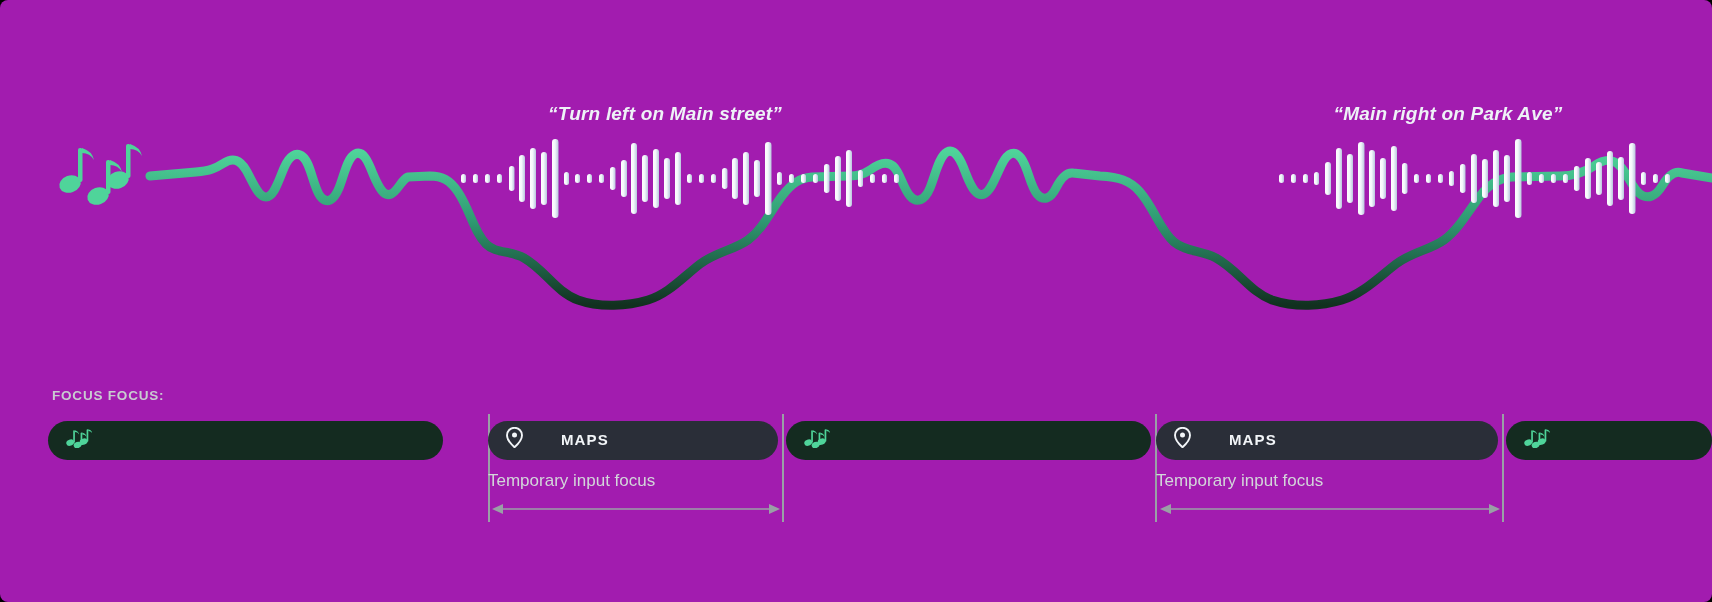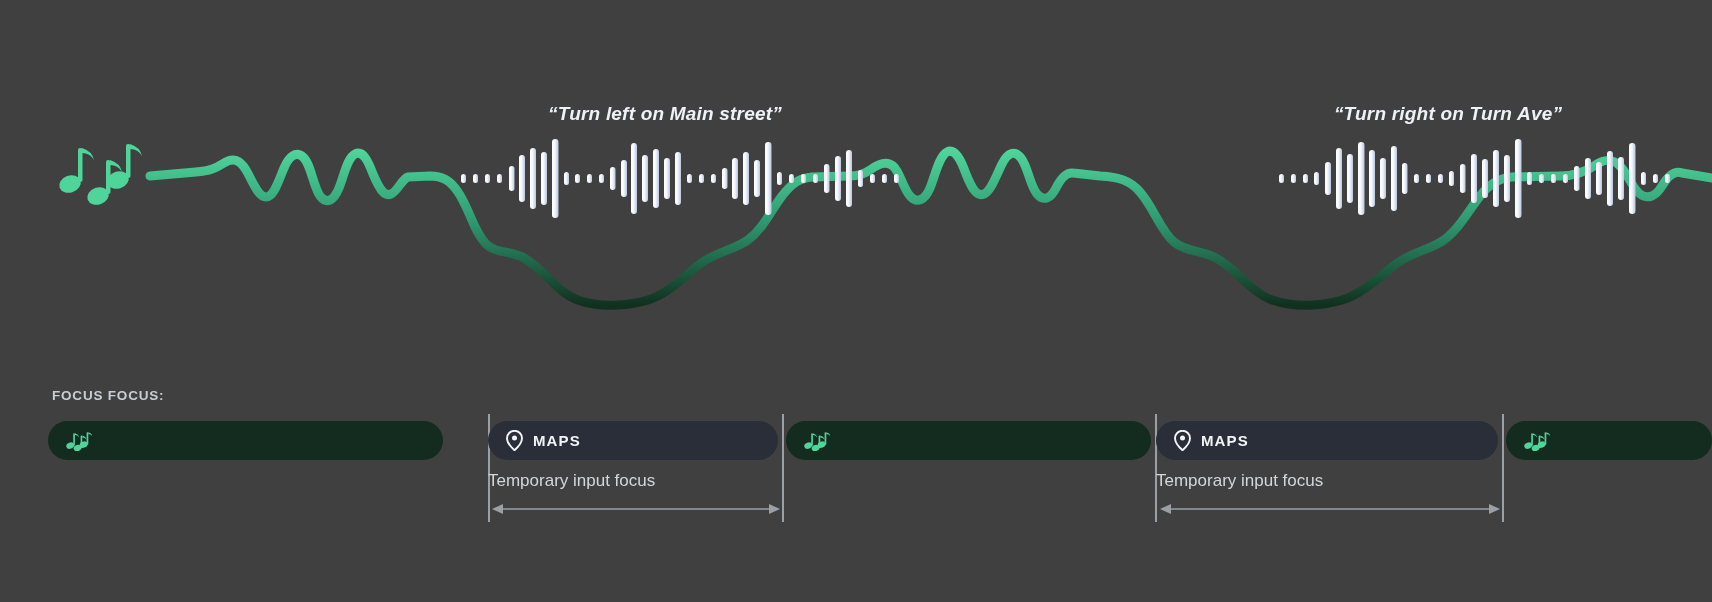--- a/index.html
+++ b/index.html
@@ -13,21 +13,22 @@
     overflow: hidden;
     font-family: "Liberation Sans", sans-serif;
     position: relative;
   }
 
   #stage {
     position: absolute;
     left: 0; top: 0;
     width: 1712px;
     height: 602px;
-    background: #404040;
+    background: #a21caf;
+    border-radius: 8px;
   }
 
   
   #wave-area {
     position: absolute;
     left: 0; top: 0;
     width: 1712px;
     height: 360px;
   }
   #wave-svg {
@@ -77,24 +78,25 @@
     height: 140px;
   }
 
   .chip {
     position: absolute;
     left: 0;
     top: 7px;
     height: 39px;
     border-radius: 20px;
     display: flex;
-    align-items: center;
+    align-items: flex-end;
     box-sizing: border-box;
-    padding: 2px 18px;
+    padding: 12px 18px;
     overflow: hidden;
+    gap: 28px;
   }
   .chip.music {
     background: #142b20;
   }
   .chip.maps {
     background: #2a2e38;
   }
 
   .chip-icon {
     display: flex;
@@ -294,21 +296,21 @@
         <rect x="1607" y="151" width="6" height="55" rx="3"></rect>
         <rect x="1618" y="157" width="6" height="43" rx="3"></rect>
         <rect x="1629" y="143" width="6.5" height="71" rx="3.2"></rect>
         <rect x="1641" y="172" width="5" height="13" rx="2.5"></rect>
         <rect x="1653" y="174" width="5" height="9" rx="2.5"></rect>
         <rect x="1665" y="174" width="5" height="9" rx="2.5"></rect>
       </g>
     </svg>
 
     <div class="quote" id="quote-0">“Turn left on Main street”</div>
-    <div class="quote" id="quote-1">“Turn right on Turn Ave”</div>
+    <div class="quote" id="quote-1">“Main right on Park Ave”</div>
   </div>
 
   <div id="focus-label">FOCUS FOCUS:</div>
 
   <div id="track">
 
     <div class="segment" style="left:48px; width:440px;">
       <div class="chip music" style="width:395px;">
         <span class="chip-icon">
           <svg width="26" height="20" viewBox="0 0 26 20" xmlns="http://www.w3.org/2000/svg" fill="#4FD49A">

